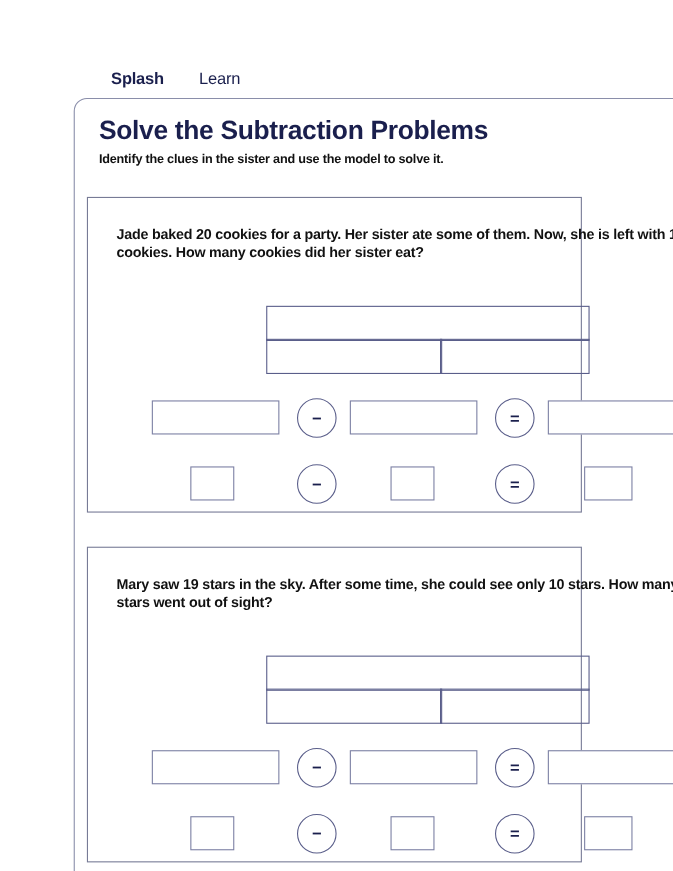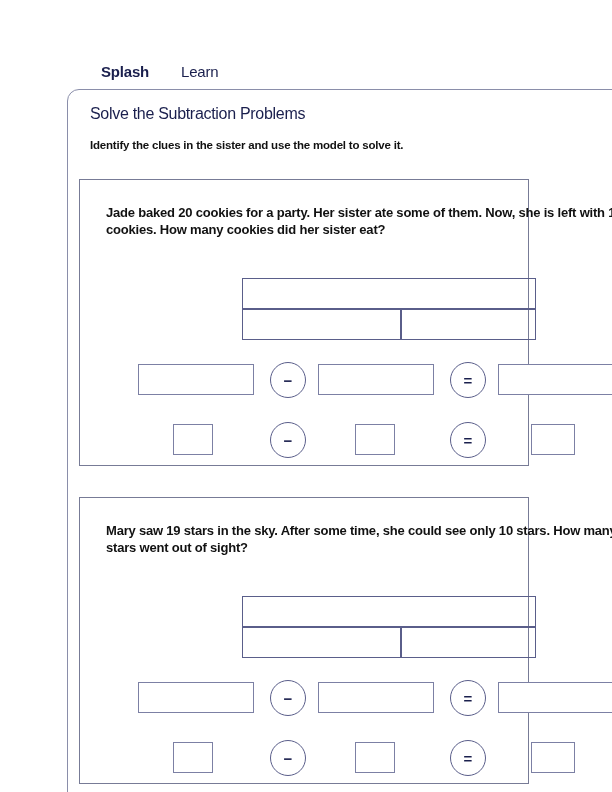--- a/index.html
+++ b/index.html
@@ -6,21 +6,21 @@
   html, body { width: 612px; height: 792px; background: #ffffff; overflow: hidden; }
   body { position: relative; font-family: "Liberation Sans", sans-serif; color: #111111; }
 
   .logo { position: absolute; left: 37px; top: 15px; font-size: 15px; color: #1a1f4d; letter-spacing: -0.2px; }
   .logo .bold { font-weight: 700; }
   .logo .light { font-weight: 400; }
 
   .sheet { position: absolute; left: 19px; top: 41px; width: 574px; height: 716px;
            border: 1.5px solid #8a8eaa; border-radius: 12px; }
 
-  .title { position: absolute; left: 42px; top: 57px; font-size: 16px; font-weight: 400; color: #1a1f4d; letter-spacing: -0.3px; }
+  .title { position: absolute; left: 42px; top: 57px; font-size: 24px; font-weight: 700; color: #1a1f4d; letter-spacing: -0.3px; }
   .subtitle { position: absolute; left: 42px; top: 91px; font-size: 11.5px; font-weight: 700; color: #111; letter-spacing: -0.2px; }
 
   .problem { position: absolute; left: 31px; width: 450px; height: 287px; border: 1.5px solid #777b96; }
   .problem-text { position: absolute; left: 10px; top: 8px; width: 530px; font-size: 13px; font-weight: 700; line-height: 17px; color: #111; letter-spacing: -0.2px; }
 
   .bar-model { position: absolute; left: 130px; top: 66px; width: 294px; height: 62px; }
   .bar-whole { position: absolute; left: 0; top: 0; width: 294px; height: 32px; border: 1.5px solid #5a5e8a; }
   .bar-part { position: absolute; top: 30px; height: 32px; border: 1.5px solid #5a5e8a; }
   .bar-part.p1 { left: 0; width: 160px; }
   .bar-part.p2 { left: 158px; width: 136px; }

